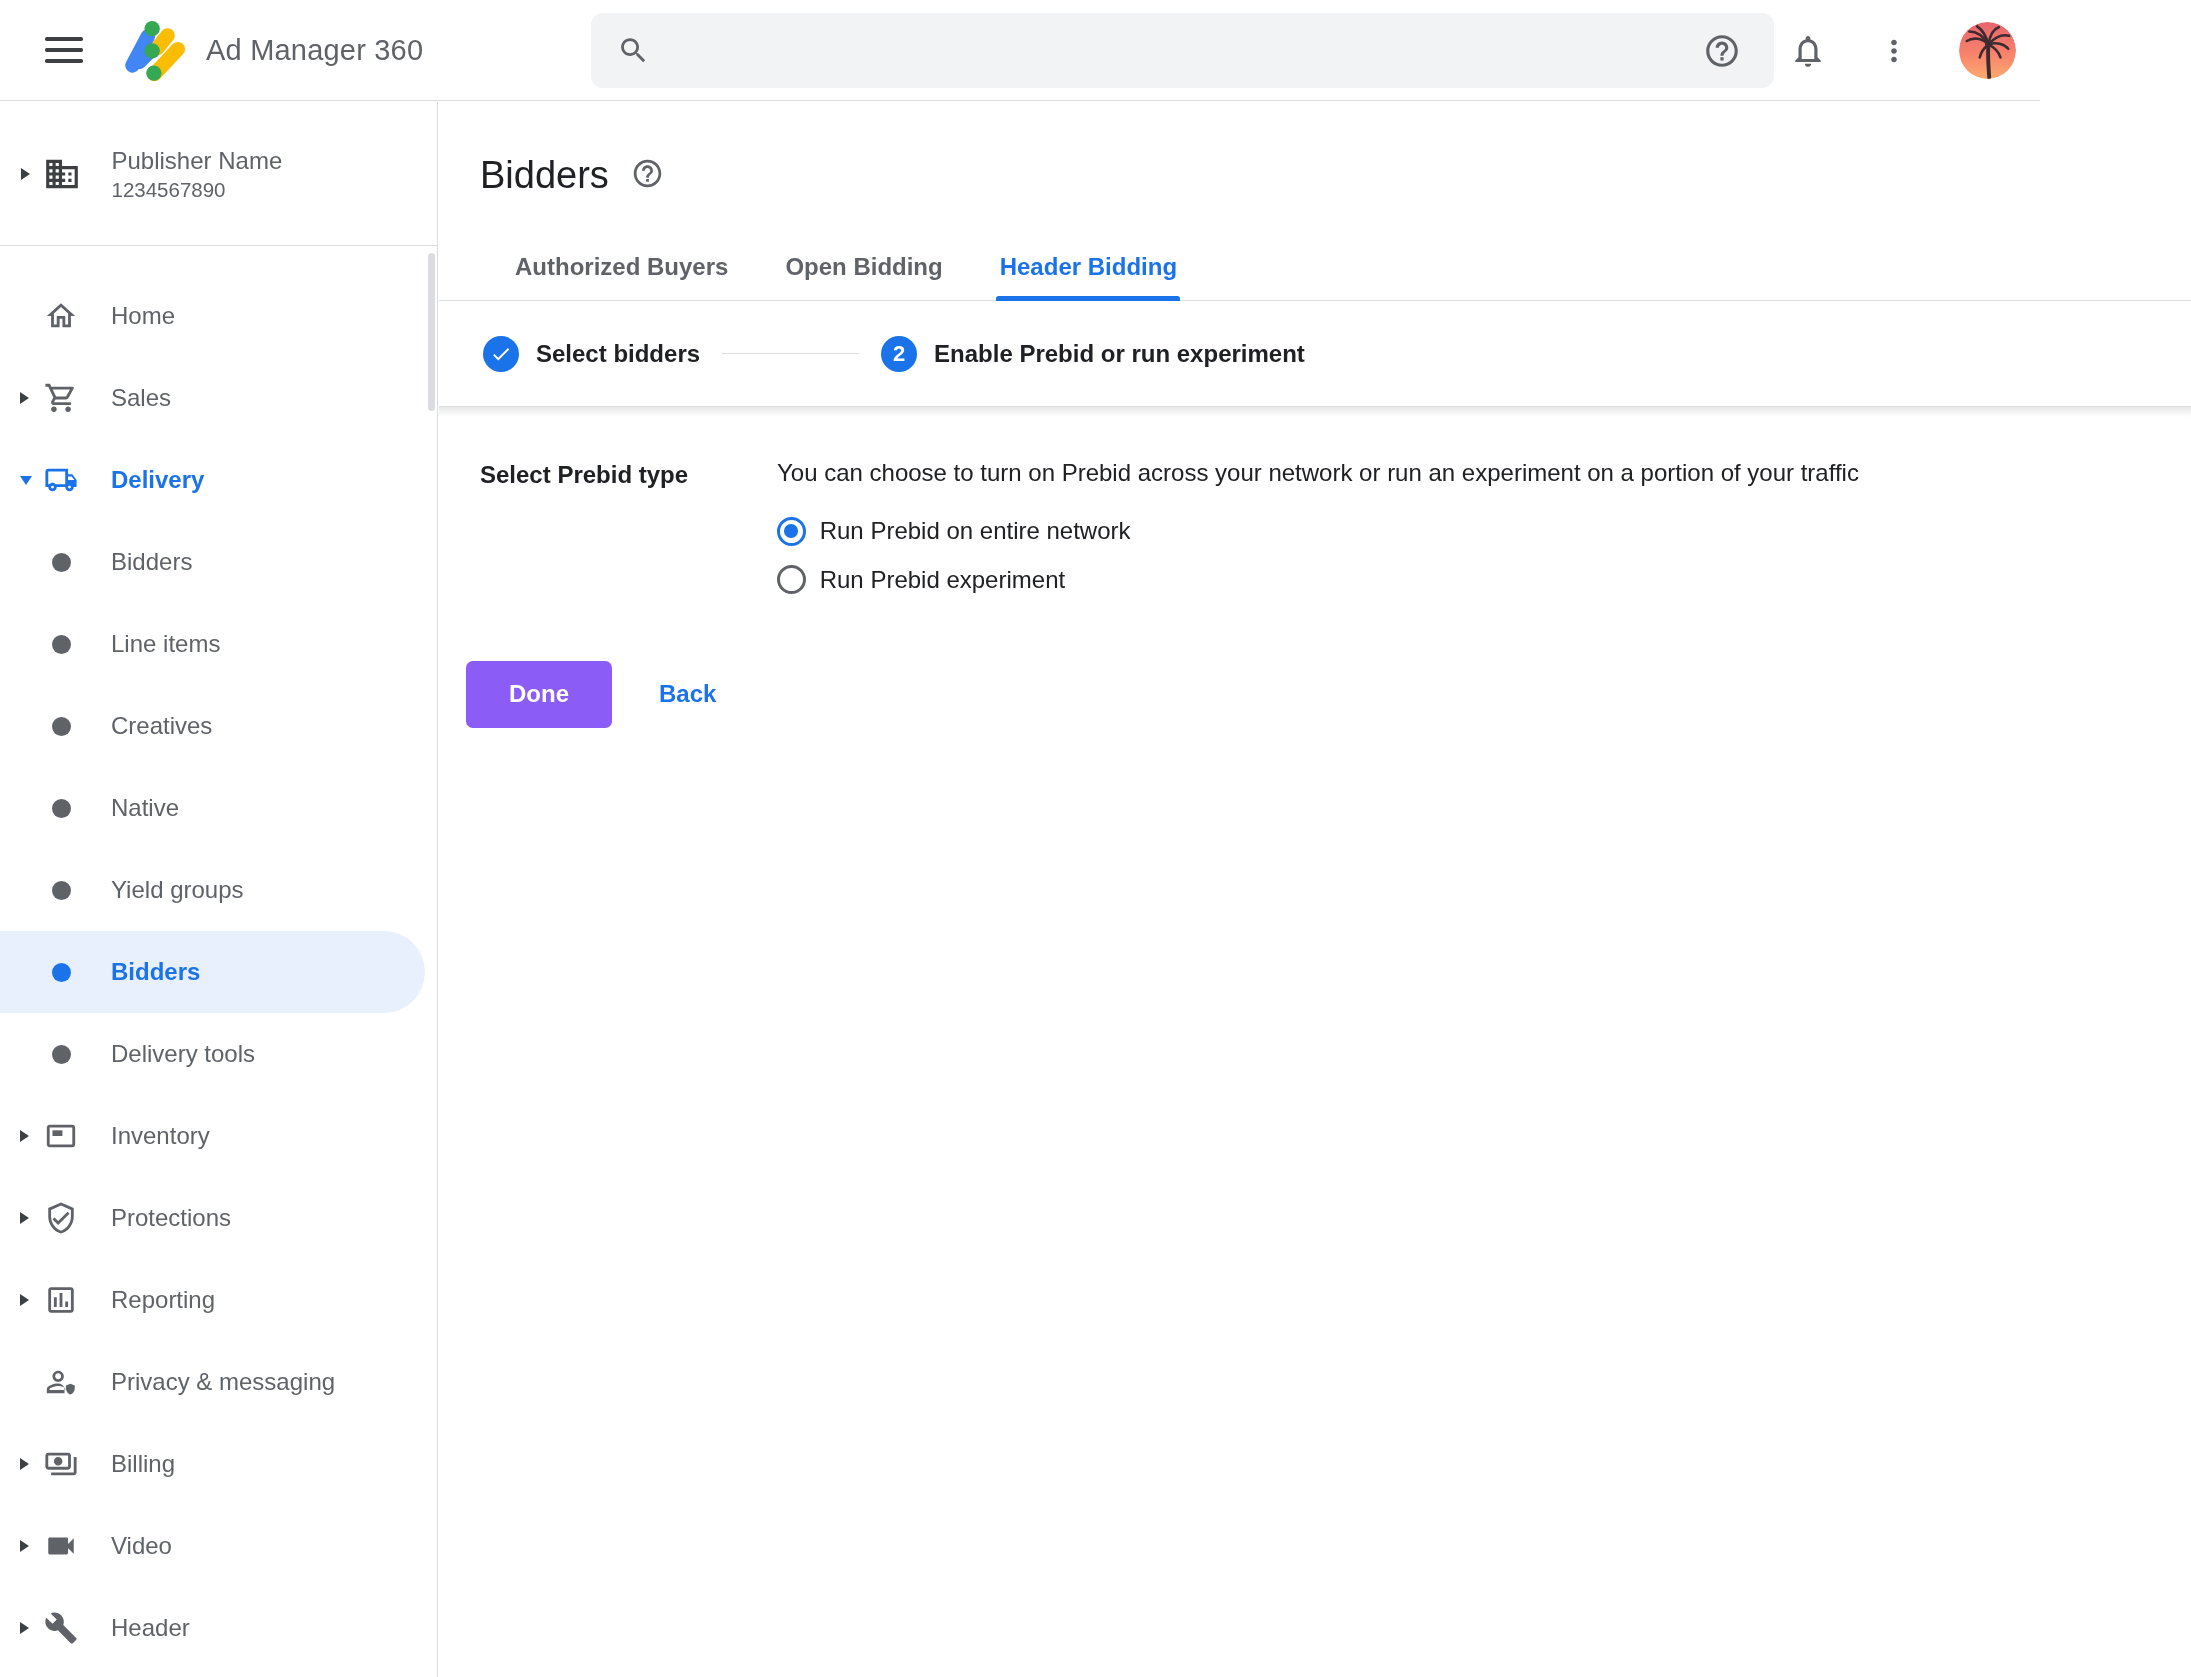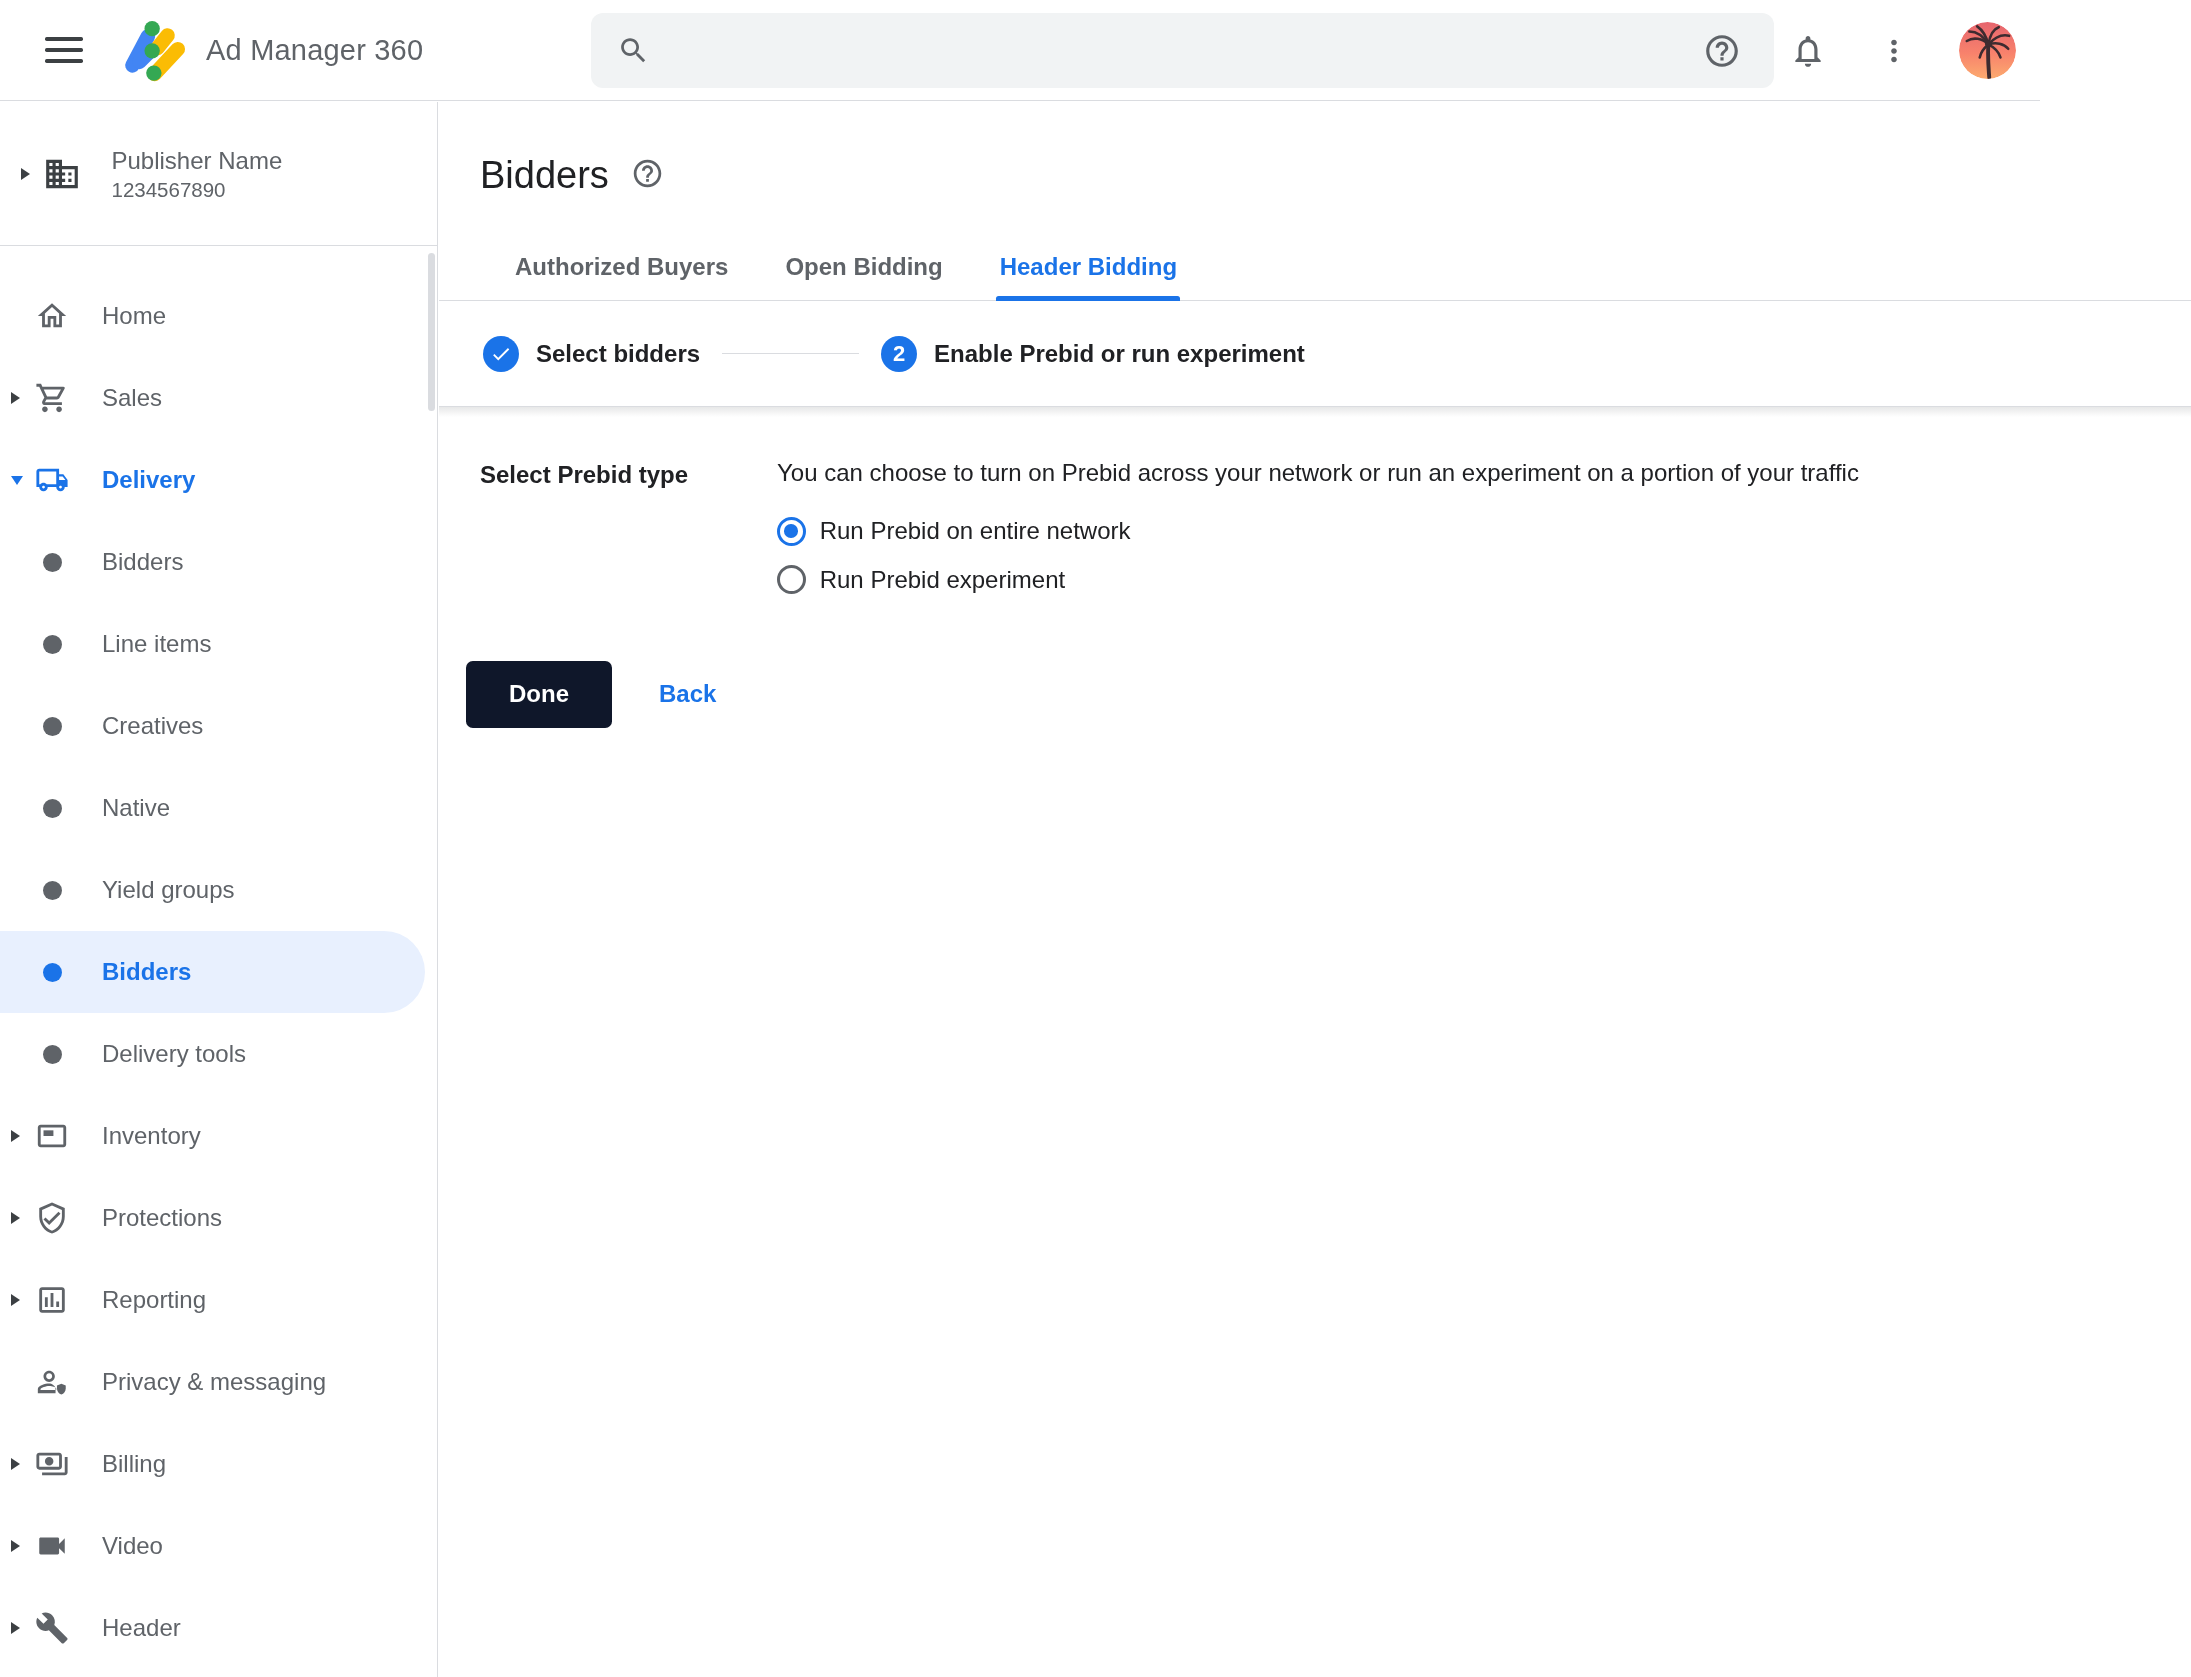--- a/index.html
+++ b/index.html
@@ -28,21 +28,21 @@
   .account{ height:144px; border-bottom:0.9px solid #dadce0; display:flex; align-items:center; padding-left:20.5px; cursor:pointer; }
   .caret-box{ width:22px; display:flex; align-items:center; }
   .caret-right{ width:0; height:0; border-left:9.4px solid #3c4043; border-top:6px solid transparent; border-bottom:6px solid transparent; }
   .caret-down{ width:0; height:0; border-top:9.4px solid #1a73e8; border-left:6px solid transparent; border-right:6px solid transparent; }
   .account .icon-box{ width:38px; display:flex; justify-content:center; }
   .account-text{ margin-left:31px; }
   .account-name{ font-size:24px; color:#5f6368; line-height:31px; }
   .account-id{ font-size:20.5px; color:#5f6368; line-height:27px; }
 
   nav{ padding-top:29px; }
-  .nav-item{ height:82px; display:flex; align-items:center; padding-left:11px; cursor:pointer; }
+  .nav-item{ height:82px; display:flex; align-items:center; padding-left:20px; cursor:pointer; }
   .nav-item .icon-box{ width:38px; display:flex; justify-content:center; align-items:center; }
   .nav-item .label{ margin-left:31px; font-size:24px; color:#5f6368; white-space:nowrap; }
   .bullet{ width:19px; height:19px; border-radius:50%; background:#5f6368; }
   .nav-item.blue .label{ color:#1a73e8; font-weight:bold; }
   .nav-item.blue .bullet{ background:#1a73e8; }
   .nav-item.selected{ width:425px; background:#e8f0fe; border-radius:0 41px 41px 0; }
   .scroll-thumb{ position:absolute; right:1.7px; top:151px; width:7.7px; height:158px; background:#dadce0; border-radius:4.3px; }
 
   
   .main{ position:absolute; left:439px; top:102px; width:1752px; height:1576px; background:#fff; }
@@ -70,21 +70,21 @@
   .form-desc{ font-size:24px; color:#202124; line-height:34px; }
   .option{ display:flex; align-items:center; height:38px; margin-top:22px; cursor:pointer; }
   .option + .option{ margin-top:10.3px; }
   .radio{ width:29px; height:29px; border-radius:50%; border:3.4px solid #5f6368; position:relative; flex:0 0 auto; }
   .option.selected .radio{ border-color:#1a73e8; }
   .option.selected .radio::after{ content:""; position:absolute; left:4.3px; top:4.3px; width:13.7px; height:13.7px;
                                   border-radius:50%; background:#1a73e8; }
   .option .opt-label{ margin-left:13.7px; font-size:24px; color:#202124; }
 
   .actions{ display:flex; align-items:center; margin-top:62px; padding-left:27px; }
-  .done-btn{ width:146px; height:67px; background:#0f172a; color:#fff; border:none; border-radius:6.8px;
+  .done-btn{ width:146px; height:67px; background:#8b5cf6; color:#fff; border:none; border-radius:6.8px;
              font-size:24px; font-weight:bold; font-family:"Liberation Sans", sans-serif; cursor:pointer; }
   .back-btn{ margin-left:41px; background:none; border:none; color:#1a73e8; font-size:24px; font-weight:bold;
              font-family:"Liberation Sans", sans-serif; cursor:pointer; }
 
   .ic{ fill:#5f6368; }
   .ic-dark{ fill:#3c4043; }
 </style>
 </head>
 <body>
 

